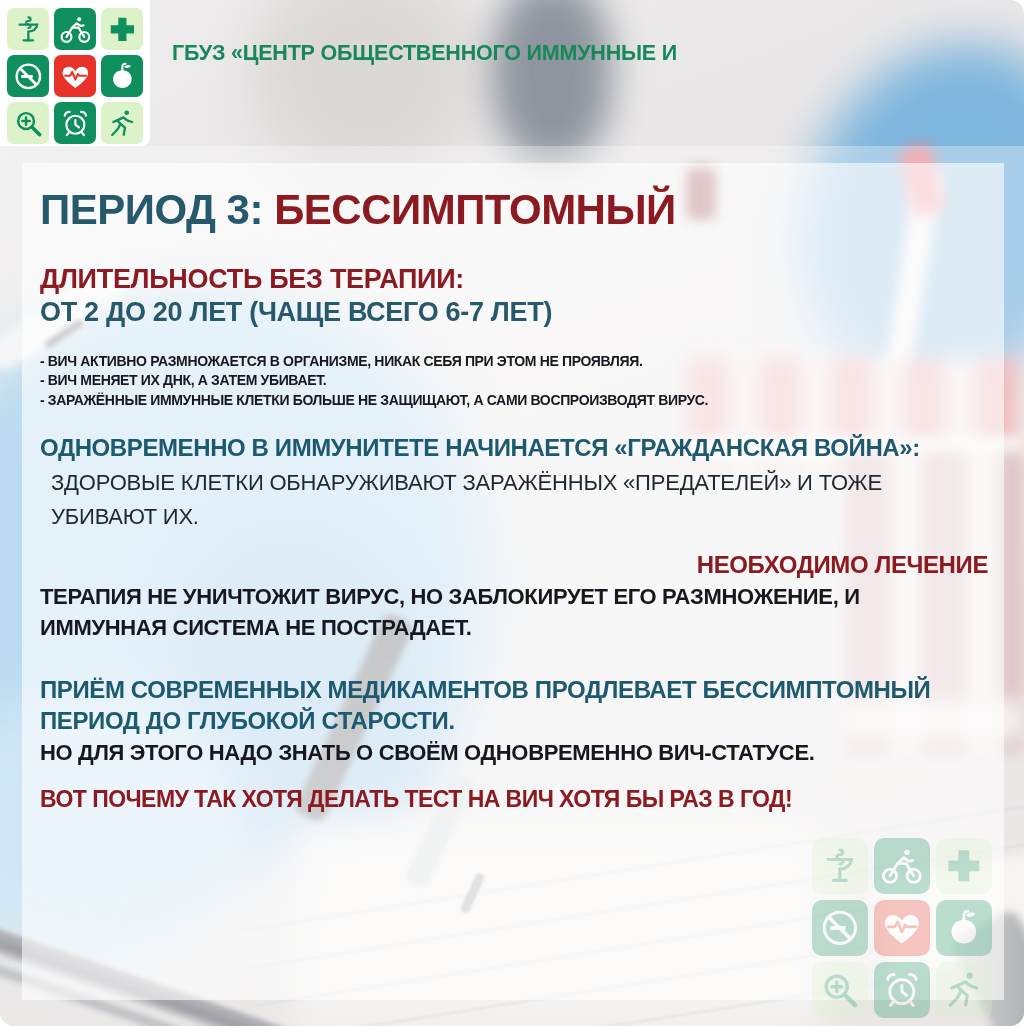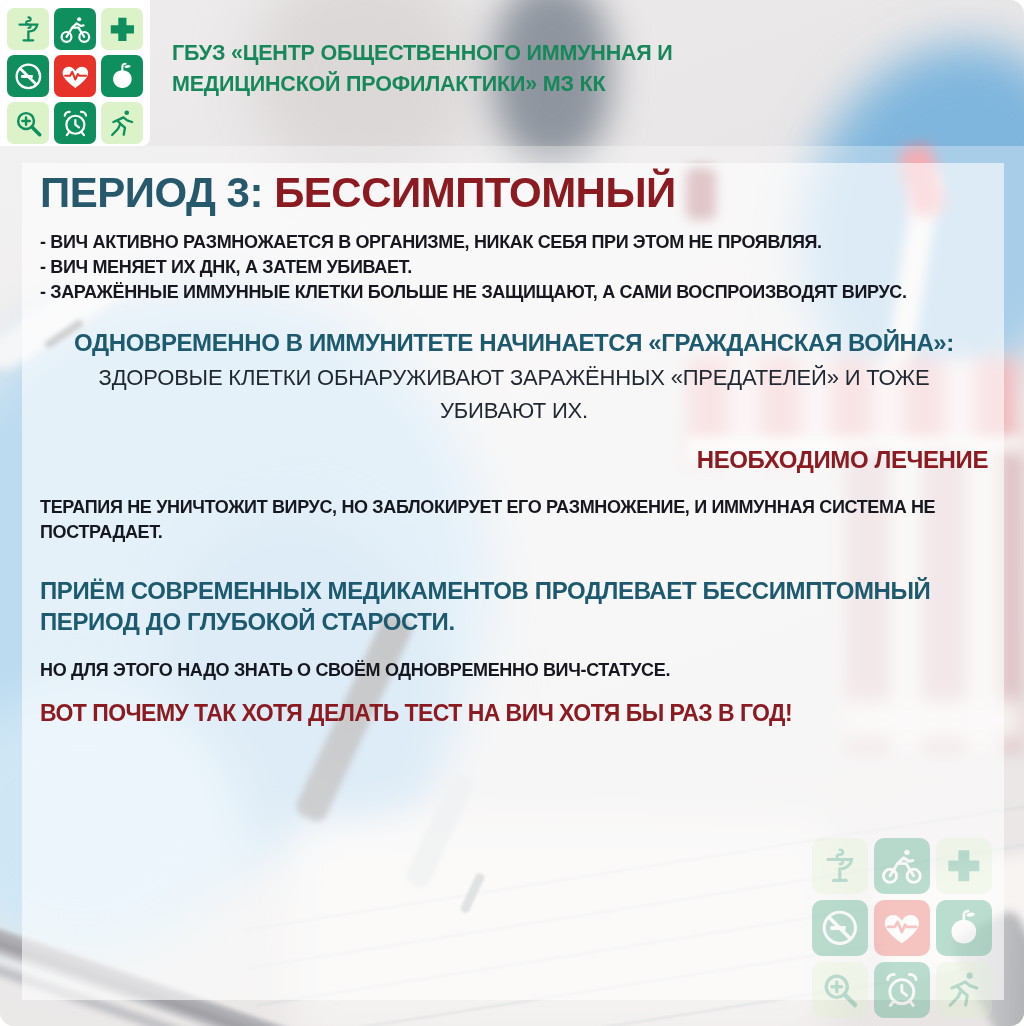--- a/index.html
+++ b/index.html
@@ -49,36 +49,36 @@
   .tile--red{background:#e63228;color:#ffffff;}
   .logo-card{position:absolute;left:0;top:0;width:150px;height:146px;background:#ffffff;border-radius:0 0 8px 0;padding:8px 7px;}
   .logo-card .icon-grid{grid-template-columns:repeat(3,42px);grid-auto-rows:42px;gap:5px;}
   .watermark{position:absolute;left:812px;top:838px;opacity:.27;}
   .watermark.icon-grid{grid-template-columns:repeat(3,56px);grid-auto-rows:56px;gap:6px;}
   .watermark .tile{border-radius:10px;}
   
   .org-header{position:absolute;left:172px;top:38px;width:640px;color:#17885a;
     font-size:21.5px;font-weight:700;line-height:1.45;letter-spacing:-.2px;}
   
-  .content{position:absolute;left:40px;top:171px;width:948px;color:#17171f;}
+  .content{position:absolute;left:40px;top:188px;width:948px;color:#17171f;}
   .title{margin:0;font-size:42px;font-weight:800;letter-spacing:-.5px;line-height:1.05;}
   .t-prefix{color:#27596d;}
   .t-emph{color:#8c1b21;}
   .duration{margin-top:31px;font-size:27px;font-weight:800;line-height:1.22;letter-spacing:-.3px;}
   .d-label{color:#8c1b21;}
   .d-value{color:#27596d;}
-  .facts{margin-top:15px;font-size:18px;font-weight:800;line-height:1.38;letter-spacing:-.35px;}
+  .facts{margin-top:23px;font-size:14px;font-weight:800;line-height:1.38;letter-spacing:-.35px;}
   .facts p{margin:0;}
-  .section-cw{margin-top:22px;text-align:center;}
+  .section-cw{margin-top:22px;}
   .h-teal{margin:0;color:#1d5a70;font-size:24px;font-weight:800;line-height:1.3;letter-spacing:-.4px;}
   .body-med{margin:3px 11px 0;font-size:22px;font-weight:500;line-height:1.52;letter-spacing:-.2px;color:#1f2730;}
   .body-med p{margin:0;}
   .section-tr{margin-top:16px;}
   .h-red{margin:0;color:#8c1b21;font-size:24px;font-weight:800;line-height:1.3;letter-spacing:-.4px;text-align:right;}
-  .body-bold{margin:20px 0 0;font-size:18px;font-weight:800;line-height:1.4;letter-spacing:-.35px;color:#17171f;}
+  .body-bold{margin:2px 0 0;font-size:22px;font-weight:800;line-height:1.4;letter-spacing:-.35px;color:#17171f;}
   .section-med{margin-top:30px;}
   .cta{margin:16px 0 0;color:#8c1b21;font-size:23px;font-weight:800;letter-spacing:-.55px;line-height:1.3;}
 </style>
 </head>
 <body>
 
 <div class="poster">
 
   <div>
     <div class="ph ph-lapel"></div>
@@ -173,20 +173,24 @@
           <path d="M4.5 20.5l4.2-4.4 1.9-3.8-2.4-2.5 4.6-2.2 2.7 2.2 3.6 1.2"></path>
           <path d="M10.6 12.3l3.3 2.8-.9 5.2"></path>
           <path d="M8.2 9.8L5.4 11"></path>
         </svg>
       </div>
     </div>
 
   <div class="content">
     <h1 class="title"><span class="t-prefix">ПЕРИОД 3: </span><span class="t-emph">БЕССИМПТОМНЫЙ</span></h1>
 
+    <div class="duration">
+      <div class="d-label">ДЛИТЕЛЬНОСТЬ БЕЗ ТЕРАПИИ:</div>
+      <div class="d-value">ОТ 2 ДО 20 ЛЕТ (ЧАЩЕ ВСЕГО 6-7 ЛЕТ)</div>
+    </div>
 
     <div class="facts">
       <p>- ВИЧ АКТИВНО РАЗМНОЖАЕТСЯ В ОРГАНИЗМЕ, НИКАК СЕБЯ ПРИ ЭТОМ НЕ ПРОЯВЛЯЯ.</p>
       <p>- ВИЧ МЕНЯЕТ ИХ ДНК, А ЗАТЕМ УБИВАЕТ.</p>
       <p>- ЗАРАЖЁННЫЕ ИММУННЫЕ КЛЕТКИ БОЛЬШЕ НЕ ЗАЩИЩАЮТ, А САМИ ВОСПРОИЗВОДЯТ ВИРУС.</p>
     </div>
 
     <div class="section-cw">
       <h2 class="h-teal">ОДНОВРЕМЕННО В ИММУНИТЕТЕ НАЧИНАЕТСЯ «ГРАЖДАНСКАЯ ВОЙНА»:</h2>
       <div class="body-med">
@@ -270,17 +274,16 @@
             <circle cx="15.2" cy="4.2" r="1.7" fill="currentColor" stroke="none"></circle>
             <path d="M4.5 20.5l4.2-4.4 1.9-3.8-2.4-2.5 4.6-2.2 2.7 2.2 3.6 1.2"></path>
             <path d="M10.6 12.3l3.3 2.8-.9 5.2"></path>
             <path d="M8.2 9.8L5.4 11"></path>
           </svg>
         </div>
       </div>
   </div>
 
   <div class="org-header">
-    <div>ГБУЗ «ЦЕНТР ОБЩЕСТВЕННОГО ИММУННАЯ И</div>
-    <div>МЕДИЦИНСКОЙ ПРОФИЛАКТИКИ» МЗ КК</div>
+    <div>ГБУЗ «ЦЕНТР ОБЩЕСТВЕННОГО ИММУННЫЕ И</div>
   </div>
 
 </div>
 
 </body></html>

